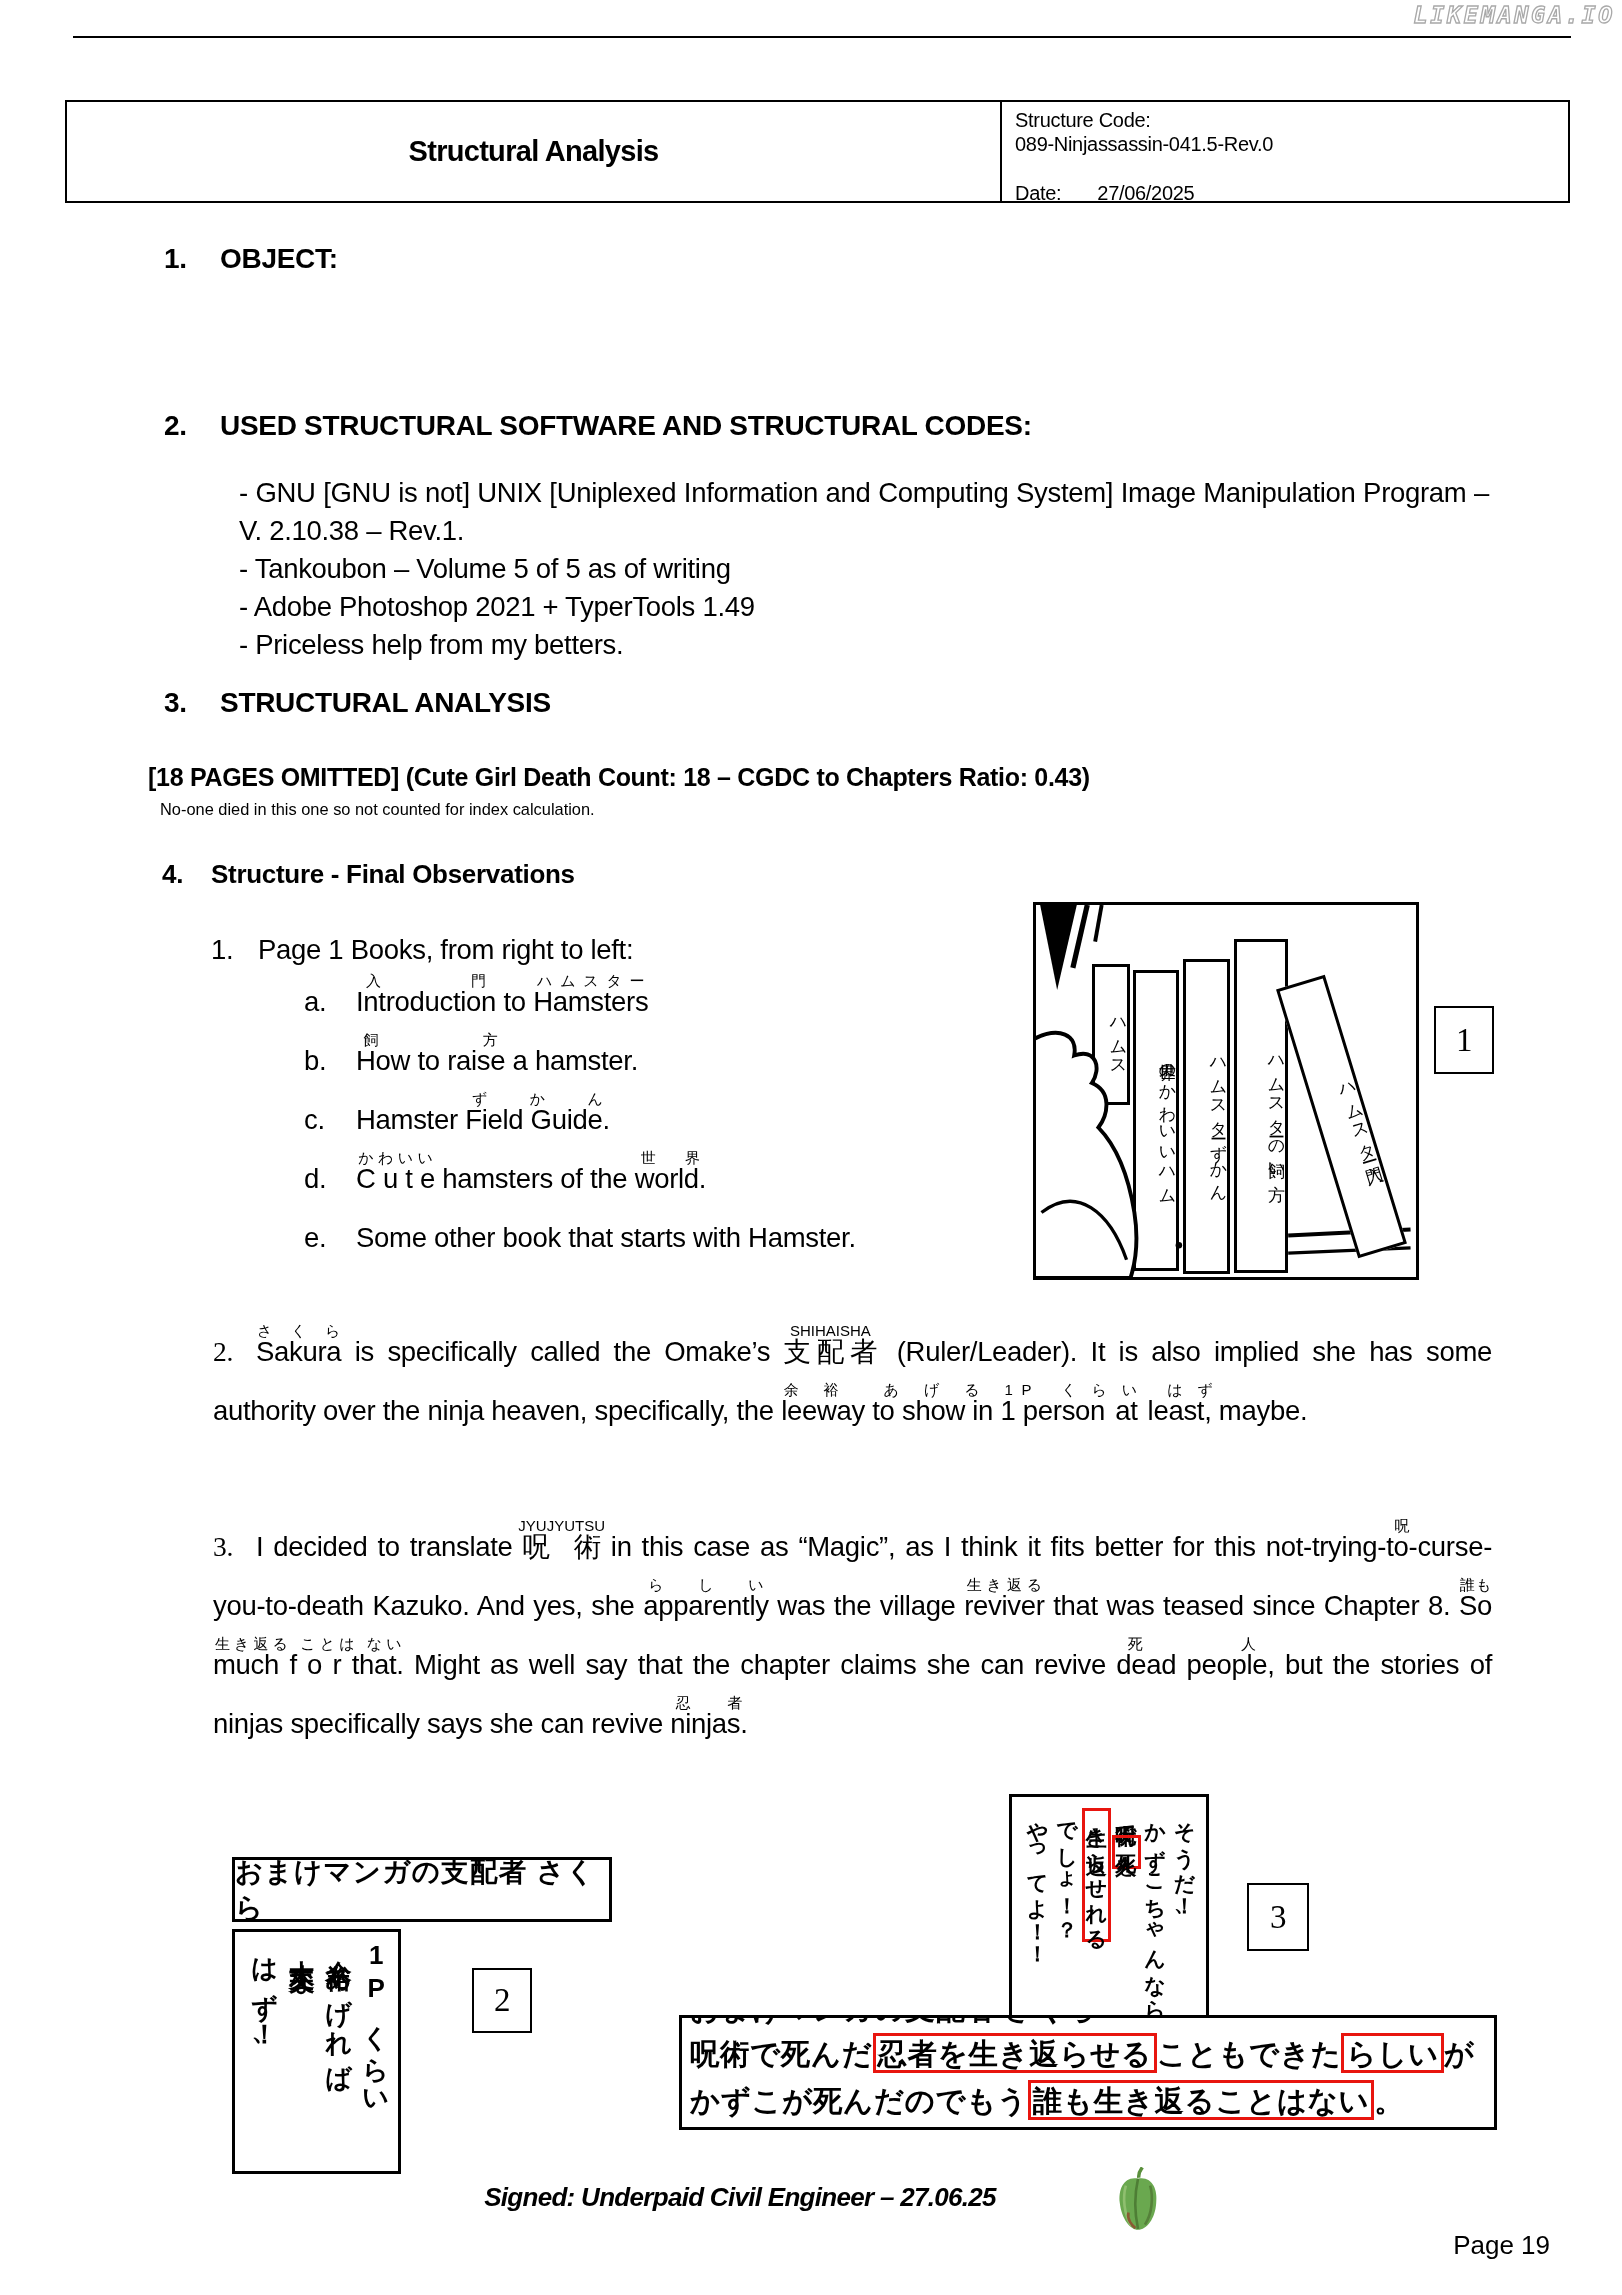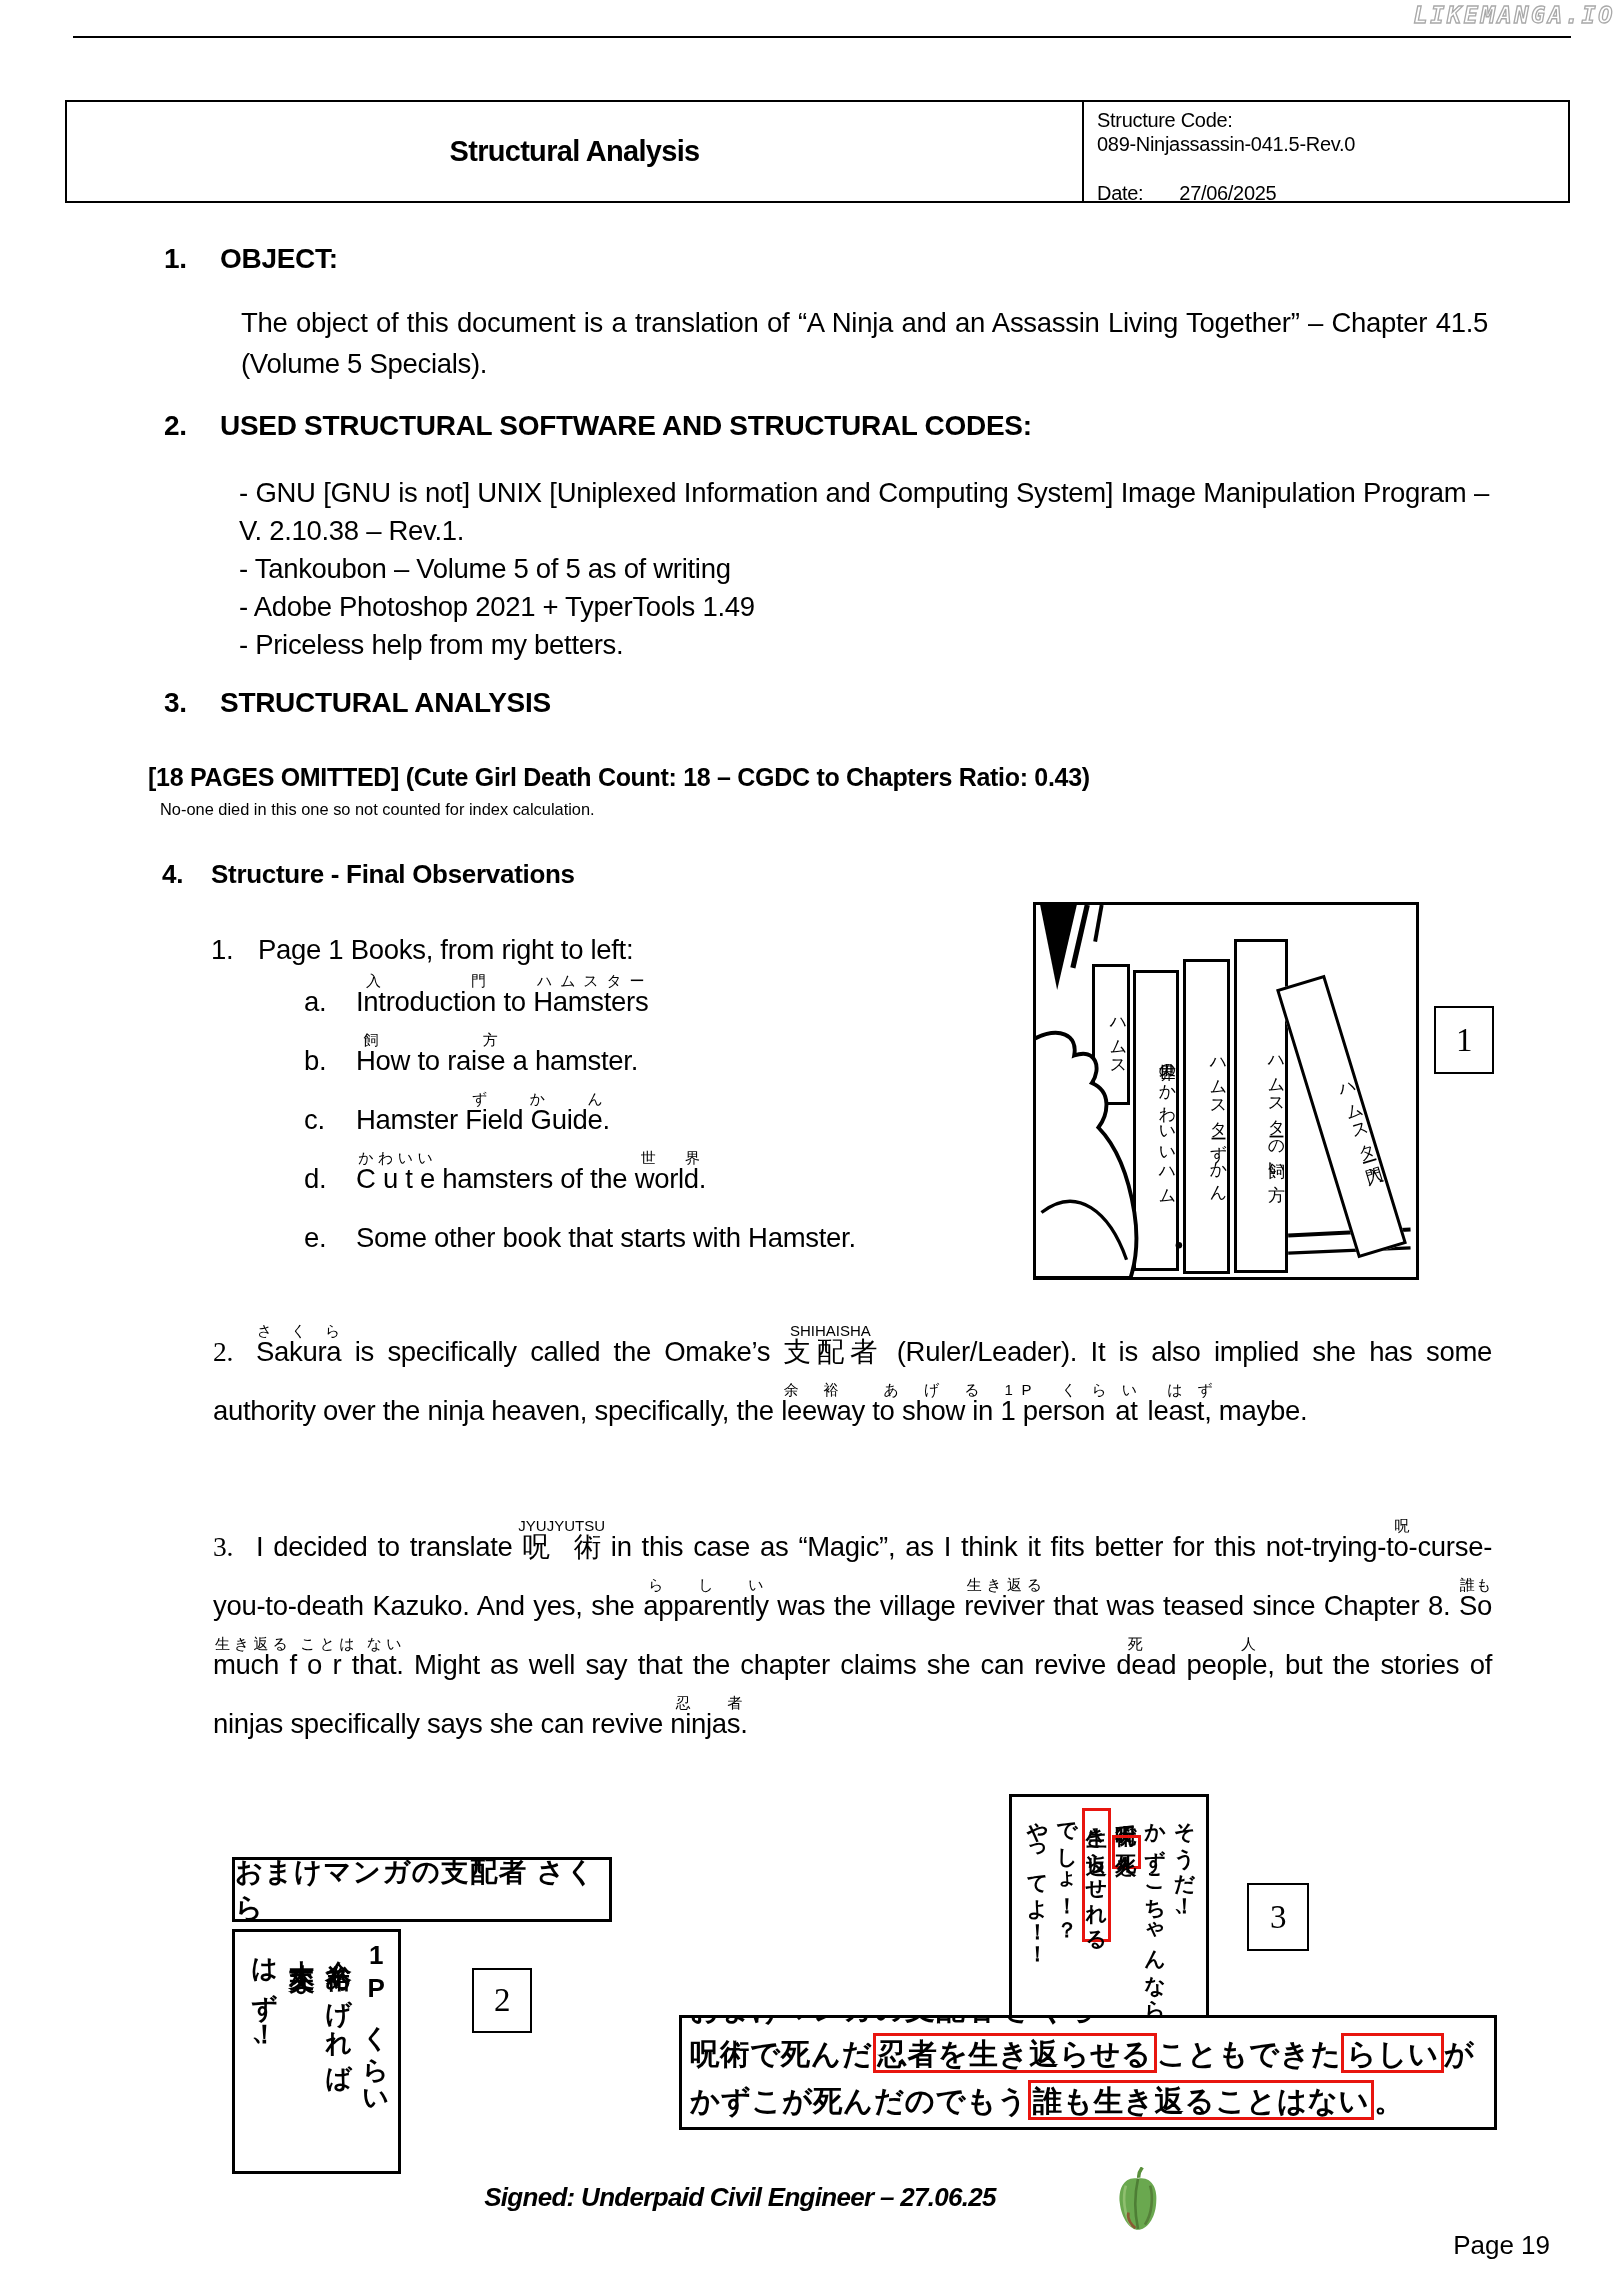--- a/index.html
+++ b/index.html
@@ -15,21 +15,21 @@
   
   .header{position:absolute;left:65px;top:100px;width:1505px;height:103px;border:2.6px solid #000;
           display:flex;box-sizing:border-box;background:#fff;}
   .h-logo{width:450px;border-right:2px solid #000;display:flex;align-items:center;justify-content:center;gap:26px;box-sizing:border-box;}
   .h-kanji{writing-mode:vertical-rl;text-orientation:upright;font-size:29px;line-height:1;letter-spacing:5.2px;}
   .h-name{text-align:center;line-height:1.1;}
   .h-name .big{font-size:30px;letter-spacing:0;}
   .h-name .sub{font-size:13.7px;font-weight:bold;letter-spacing:0;}
   .h-title{flex:1;border-right:2px solid #000;display:flex;align-items:center;justify-content:center;
            font-size:29px;font-weight:bold;letter-spacing:-0.7px;}
-  .h-code{width:484px;box-sizing:border-box;padding:6.5px 13px;font-size:20px;letter-spacing:-0.3px;}
+  .h-code{width:566px;box-sizing:border-box;padding:6.5px 13px;font-size:20px;letter-spacing:-0.3px;}
   .h-code .row2{margin-top:1px;}
   .h-code .daterow{margin-top:26px;display:flex;gap:36px;}
 
   
   .sec{position:absolute;display:flex;font-weight:bold;font-size:28px;}
   .sec .num{width:56px;flex:none;}
   .body-text{position:absolute;font-size:27.5px;line-height:41px;text-align:justify;}
   .sw-list{position:absolute;font-size:27.5px;line-height:38px;}
   .sw-list .first{text-align:justify;}
   .omitted{position:absolute;font-weight:bold;font-size:25px;letter-spacing:-0.3px;}
@@ -107,21 +107,20 @@
         <span>Date:</span>
         <span>27/06/2025</span>
       </div>
     </div>
   </div>
 
   <div class="sec" style="left:164px;top:243px;">
     <span class="num">1.</span>
     <span>OBJECT:</span>
   </div>
-  <div class="body-text" style="left:241px;top:302px;width:1247px;">The object of this document is a translation of “A Ninja and an Assassin Living Together” – Chapter 41.5 (Volume 5 Specials).</div>
 
   <div class="sec" style="left:164px;top:410px;">
     <span class="num">2.</span>
     <span>USED STRUCTURAL SOFTWARE AND STRUCTURAL CODES:</span>
   </div>
   <div class="sw-list" style="left:239px;top:474px;width:1250px;">
     <div class="first">- GNU [GNU is not] UNIX [Uniplexed Information and Computing System] Image Manipulation Program – V. 2.10.38 – Rev.1.</div>
     <div>- Tankoubon – Volume 5 of 5 as of writing</div>
     <div>- Adobe Photoshop 2021 + TyperTools 1.49</div>
     <div>- Priceless help from my betters.</div>

